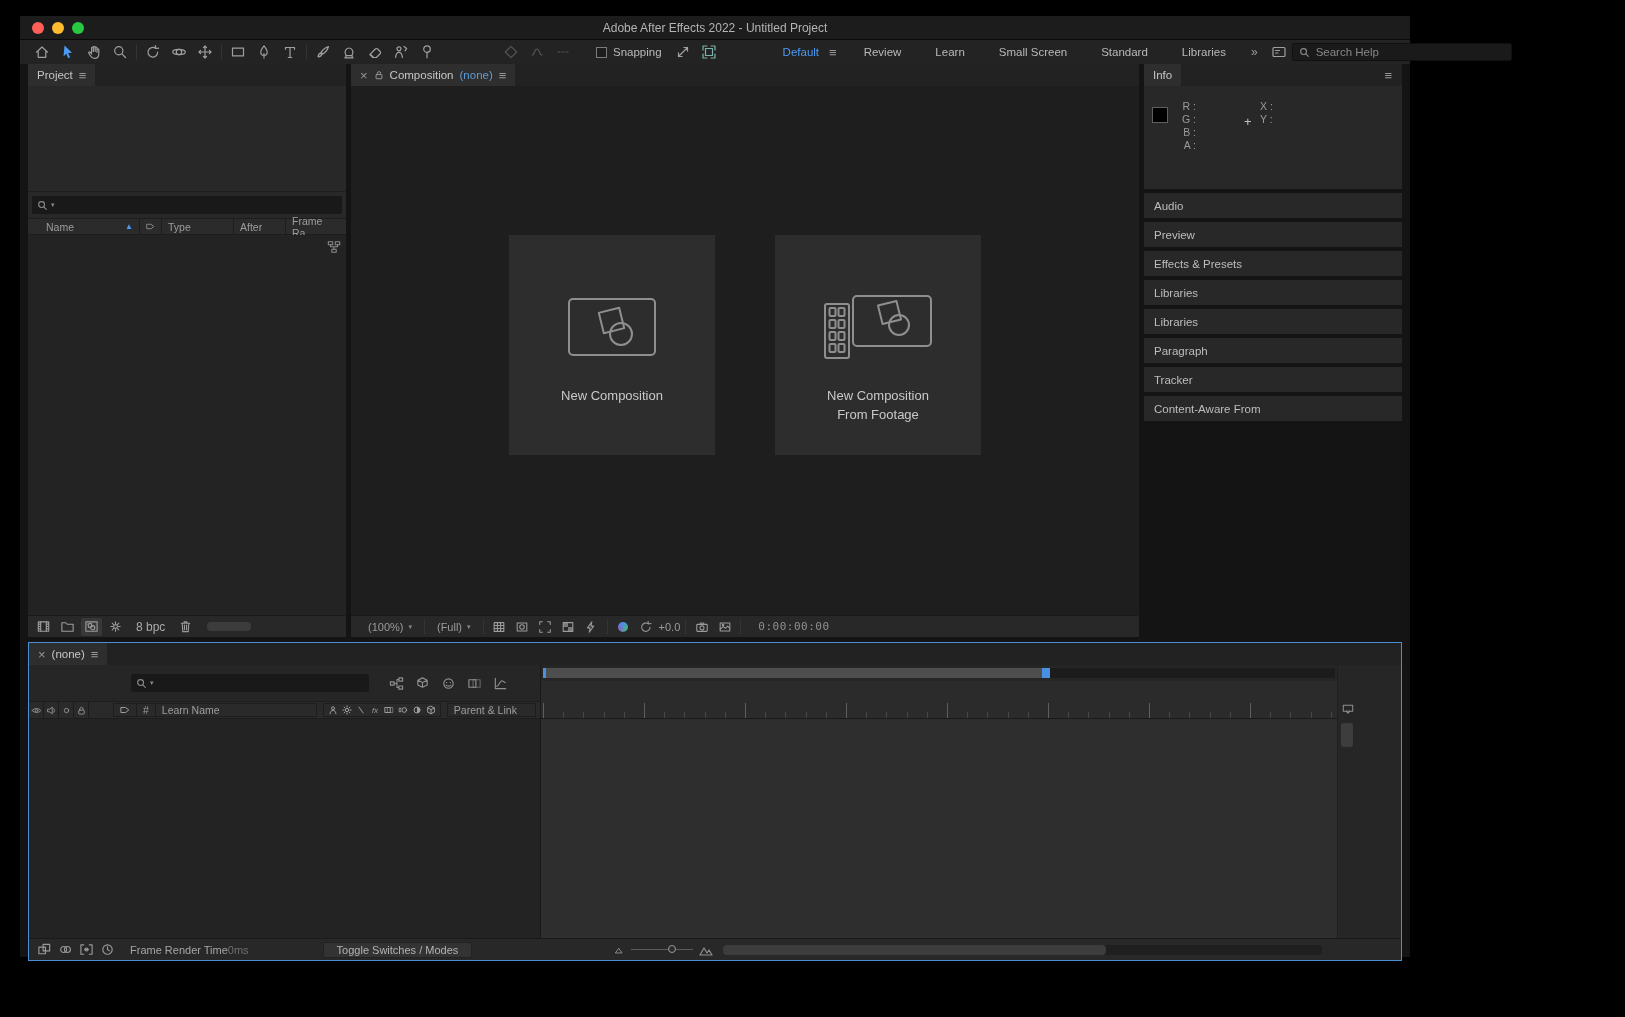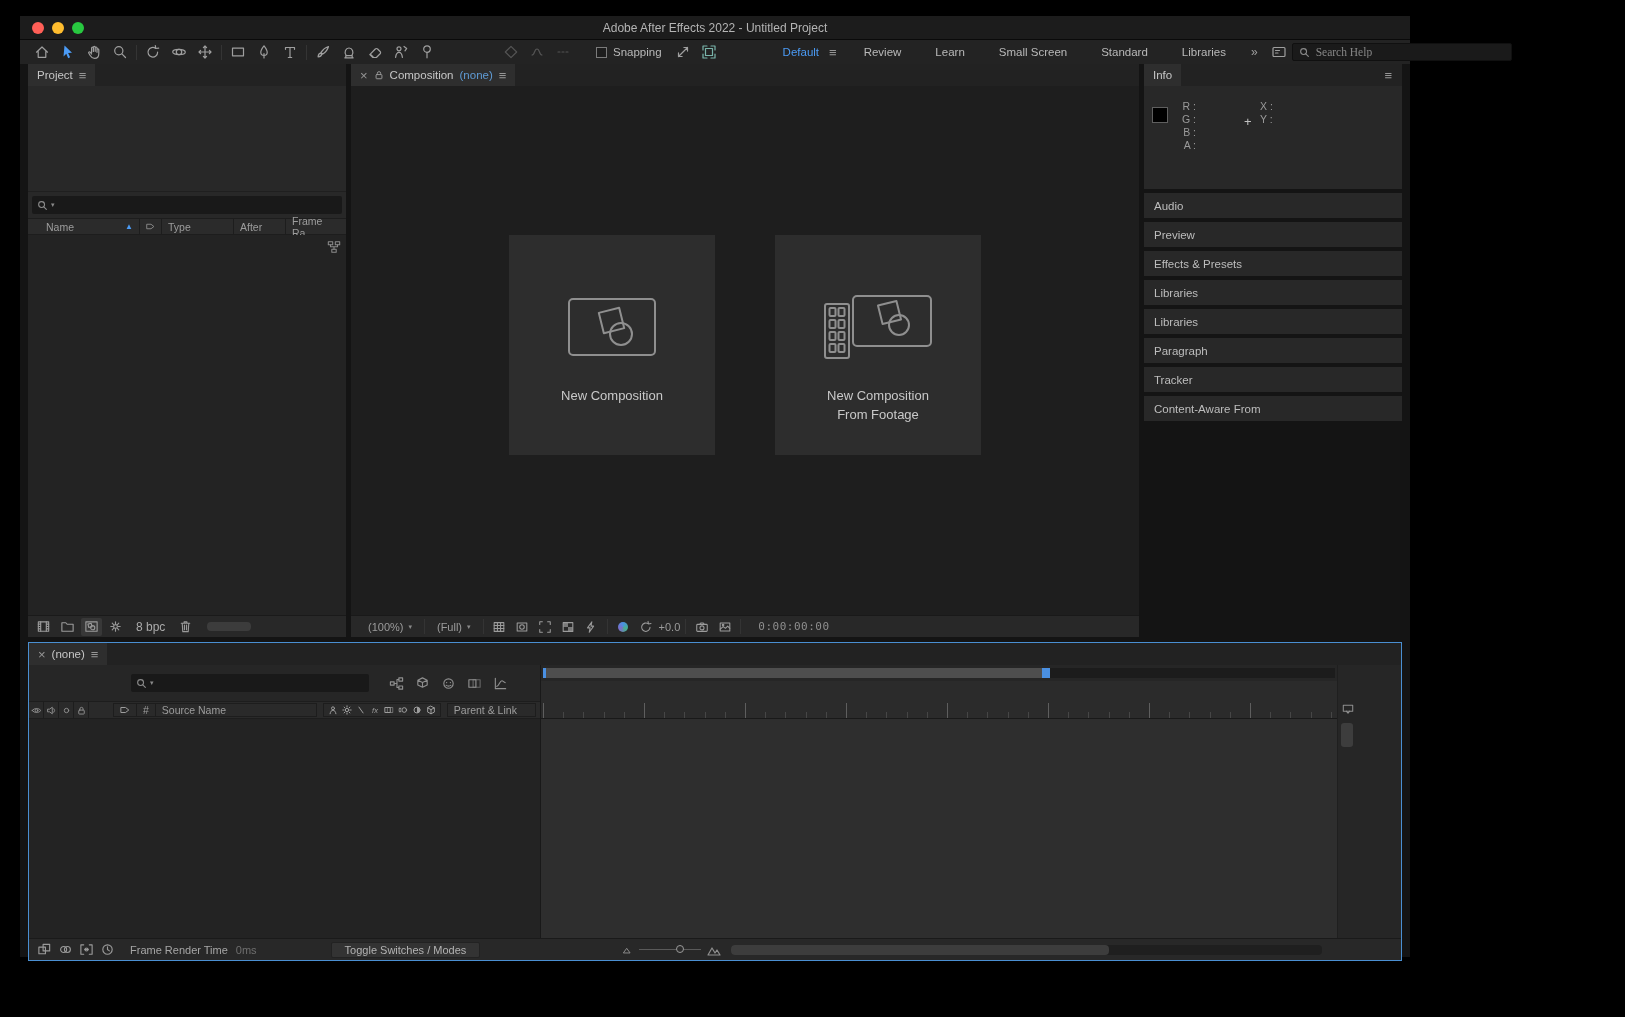--- a/index.html
+++ b/index.html
@@ -23,21 +23,21 @@
 .snap{display:flex;align-items:center;gap:6px;margin-left:20px;flex:0 0 auto}
 .cbx{width:11px;height:11px;border:1px solid #7b7b7b;background:#1d1d1d}
 .snap-label{font-size:11.5px;color:#b9b9b9}
 .teal{color:#79b4aa}
 .workspaces{display:flex;align-items:center;margin-left:44px;flex:0 0 auto}
 .ws{font-size:11.5px;color:#b9b9b9;padding:0 17px;cursor:default}
 .ws.active{color:#4b9bf5;padding-right:7px}
 .ws-menu{color:#9f9f9f;font-size:13px;padding:0 10px 0 3px}
 .ws-more{color:#9f9f9f;font-size:12px;padding:0 8px}
 .help{margin-left:auto;display:flex;align-items:center;background:#1a1a1a;border:1px solid #101010;border-radius:2px;height:18px;width:220px;padding:0 6px;gap:6px;flex:0 0 auto}
-.help input{background:transparent;border:0;outline:0;color:#9a9a9a;font-size:11.5px;width:100%;font-family:Liberation Serif, serif}
+.help input{background:transparent;border:0;outline:0;color:#9a9a9a;font-size:11.5px;width:100%;font-family:Liberation Sans, sans-serif}
 .help input::placeholder{color:#878787}
 .mag{color:#8a8a8a;display:flex}
 
 
 .main{display:flex;gap:5px;padding:0 8px;height:573px;background:#141414}
 .panel{background:#282828;display:flex;flex-direction:column;min-width:0}
 .strip{height:22px;background:#222;display:flex;align-items:stretch;font-size:11.5px;color:#c6c6c6;flex:0 0 auto}
 .tab{background:#2e2e2e;display:flex;align-items:center;gap:6px;padding:0 9px}
 .burger{color:#969696;font-size:13px;line-height:1}
 .xclose{color:#969696;font-size:13px;line-height:1}
@@ -117,21 +117,21 @@
 .tl-ruler{height:38px;background:#2b2b2b;border-bottom:1px solid #191919;position:relative;flex:0 0 auto}
 .ticks{position:absolute;left:2px;right:2px;bottom:0;top:0;
  background-image:repeating-linear-gradient(90deg,#5e5e5e 0 1px,transparent 1px 101px),repeating-linear-gradient(90deg,#464646 0 1px,transparent 1px 20.2px);
  background-size:100% 15px,100% 6px;background-position:left bottom,left bottom;background-repeat:no-repeat}
 .tl-track{flex:1;background:#2e2e2e}
 .tl-gutter{width:64px;flex:0 0 auto;background:#262626;border-left:1px solid #1f1f1f;position:relative;color:#8f8f8f}
 .markerbin{position:absolute;left:4px;top:36px}
 .vthumb{position:absolute;left:3px;top:58px;width:12px;height:24px;background:#3d3d3d;border-radius:3px}
 .tl-bottom{height:22px;background:#282828;border-top:1px solid #1a1a1a;display:flex;align-items:center;padding:0 5px;color:#9a9a9a;font-size:11px;flex:0 0 auto}
 .frt-label{margin-left:12px;color:#a6a6a6}
-.frt-val{margin-left:8px;color:#6f6f6f}
+.frt-val{color:#6f6f6f}
 .toggle-btn{margin-left:74px;height:16px;display:flex;align-items:center;padding:0 13px;background:#333;border:1px solid #222;border-radius:2px;color:#b3b3b3;cursor:pointer;flex:0 0 auto}
 .zoomgrp{margin-left:142px;display:flex;align-items:center;gap:6px;flex:0 0 auto;color:#8f8f8f}
 .ztrack{width:62px;height:1px;background:#5a5a5a;position:relative}
 .zknob{position:absolute;left:60%;top:-4px;width:8px;height:8px;border:1px solid #9a9a9a;border-radius:50%;background:#2b2b2b}
 .hscroll{flex:1;height:10px;margin:0 10px;margin-right:74px;background:#1f1f1f;border-radius:4px;position:relative}
 .hthumb{position:absolute;left:0;top:0;bottom:0;width:64%;background:#3d3d3d;border-radius:4px}
 </style>
 </head>
 <body>
 
@@ -592,21 +592,21 @@
                 <path d="M5 6.5V5a2 2 0 0 1 4 0v1.5"></path>
               </svg>
             </span>
           <div class="hgroup" style="margin-left:24px">
             <span class="hcell">
                 <svg viewBox="0 0 12 12">
                   <path d="M1.5 3h5.2L10.5 6 6.7 9H1.5z"></path>
                 </svg>
               </span>
             <span class="hcell">#</span>
-            <span class="hcell" style="width:160px">Source Name</span>
+            <span class="hcell" style="width:160px">Learn Name</span>
           </div>
           <div class="hgroup swgroup">
             <span class="hcell">
                 <svg viewBox="0 0 12 12">
                   <circle cx="6" cy="4" r="1.8"></circle>
                   <path d="M2.5 10.5c.4-2.8 1.8-4.2 3.5-4.2s3.1 1.4 3.5 4.2"></path>
                 </svg>
               </span>
             <span class="hcell">
                 <svg viewBox="0 0 12 12">

